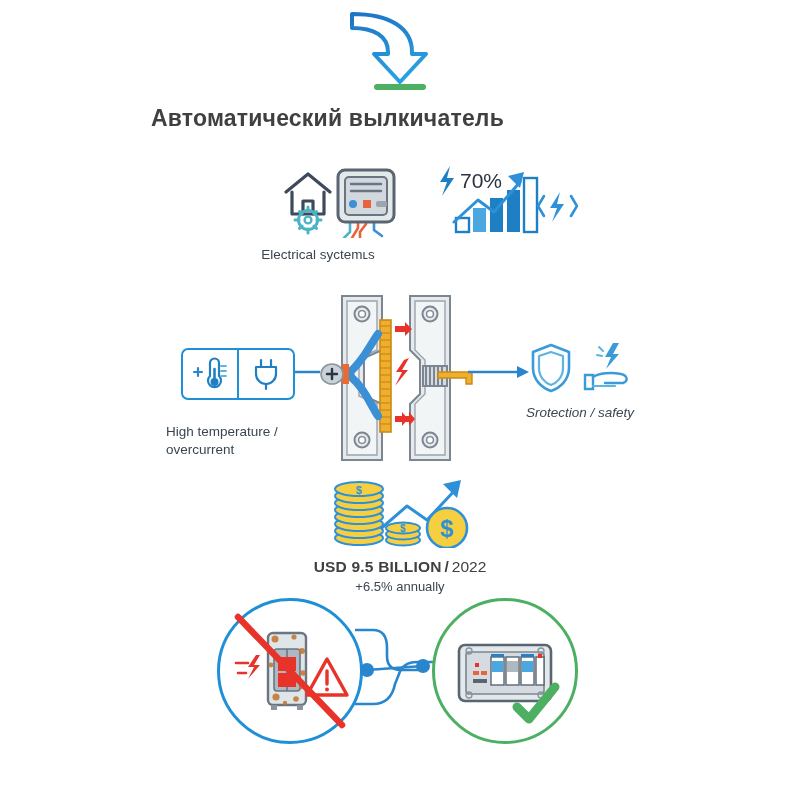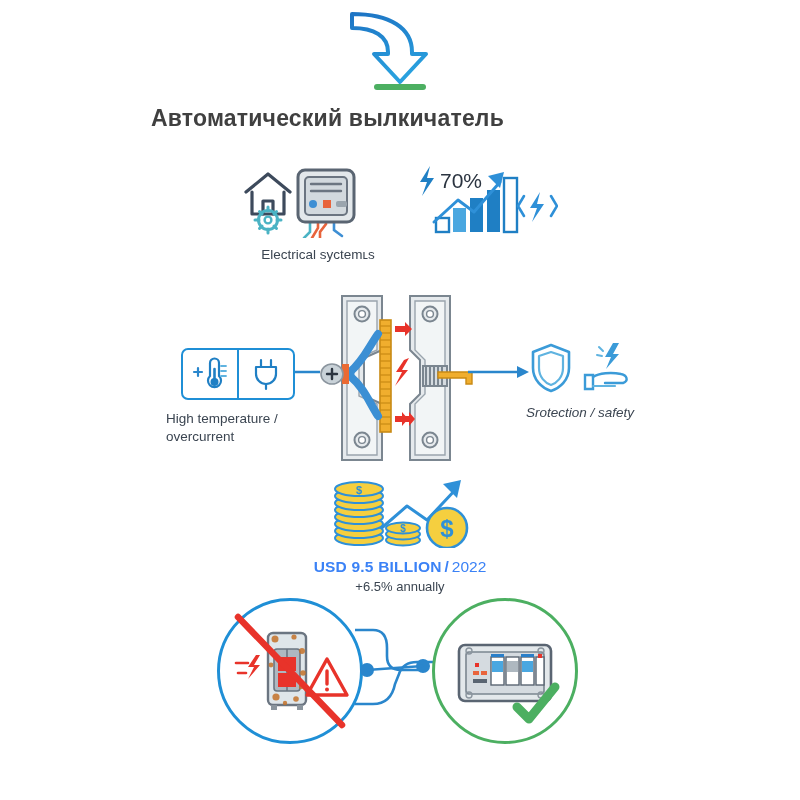--- a/index.html
+++ b/index.html
@@ -25,52 +25,52 @@
 
   
   #top-arrow{left:350px;top:8px;}
   #top-arrow-dash{
     left:374px;top:84px;width:52px;height:6px;border-radius:3px;background:#4caf61;
   }
 
   
   #electrical-systems-block{left:238px;top:160px;width:160px;}
   #overloaded-circuits-block{left:408px;top:160px;width:170px;}
-  .icon-wrap{height:78px;display:flex;align-items:flex-end;justify-content:flex-start;}
+  .icon-wrap{height:78px;display:flex;align-items:flex-end;justify-content:flex-end;}
   .blk-cap{margin-top:8px;}
 
   
   #breaker-diagram{left:320px;top:288px;}
 
   
   #high-temp-block{left:158px;top:348px;width:160px;}
   #high-temp-icons{
     width:110px;height:48px;border:2px solid #1f8fd6;border-radius:7px;
     display:flex;margin:0 auto;overflow:hidden;background:#fff;
   }
   #high-temp-icons > div{
     flex:1;display:flex;align-items:center;justify-content:center;
   }
   #high-temp-divider{flex:0 0 2px !important;background:#1f8fd6;}
-  #high-temp-caption{margin-top:10px;text-align:left;padding-left:8px;}
+  #high-temp-caption{margin-top:23px;text-align:left;padding-left:8px;}
 
   
   #protection-block{left:500px;top:340px;width:160px;font-style:italic;}
   #protection-icons{display:flex;align-items:center;justify-content:center;gap:6px;height:56px;}
   #protection-caption{margin-top:8px;}
 
   
   #arrow-left-wrap{left:258px;top:362px;}
   #arrow-right-wrap{left:468px;top:362px;}
 
   
   #money-block{left:300px;top:476px;width:200px;}
   #money-icon-wrap{height:72px;display:flex;align-items:flex-end;justify-content:center;}
   #money-headline{
-    margin-top:10px;text-align:center;font-size:15.5px;color:#3b82f6;
+    margin-top:10px;text-align:center;font-size:15.5px;color:#404040;
   }
   #money-headline .amt{font-weight:bold;letter-spacing:.2px;}
   #money-headline .sep{font-weight:bold;margin:0 3px;}
   #money-headline .yr{font-weight:400;}
   #money-sub{margin-top:3px;text-align:center;font-size:13px;color:#3b4551;}
 
   
   #old-tech-block{left:205px;top:598px;width:170px;}
   #modern-block{left:420px;top:598px;width:170px;}
   .circle{

